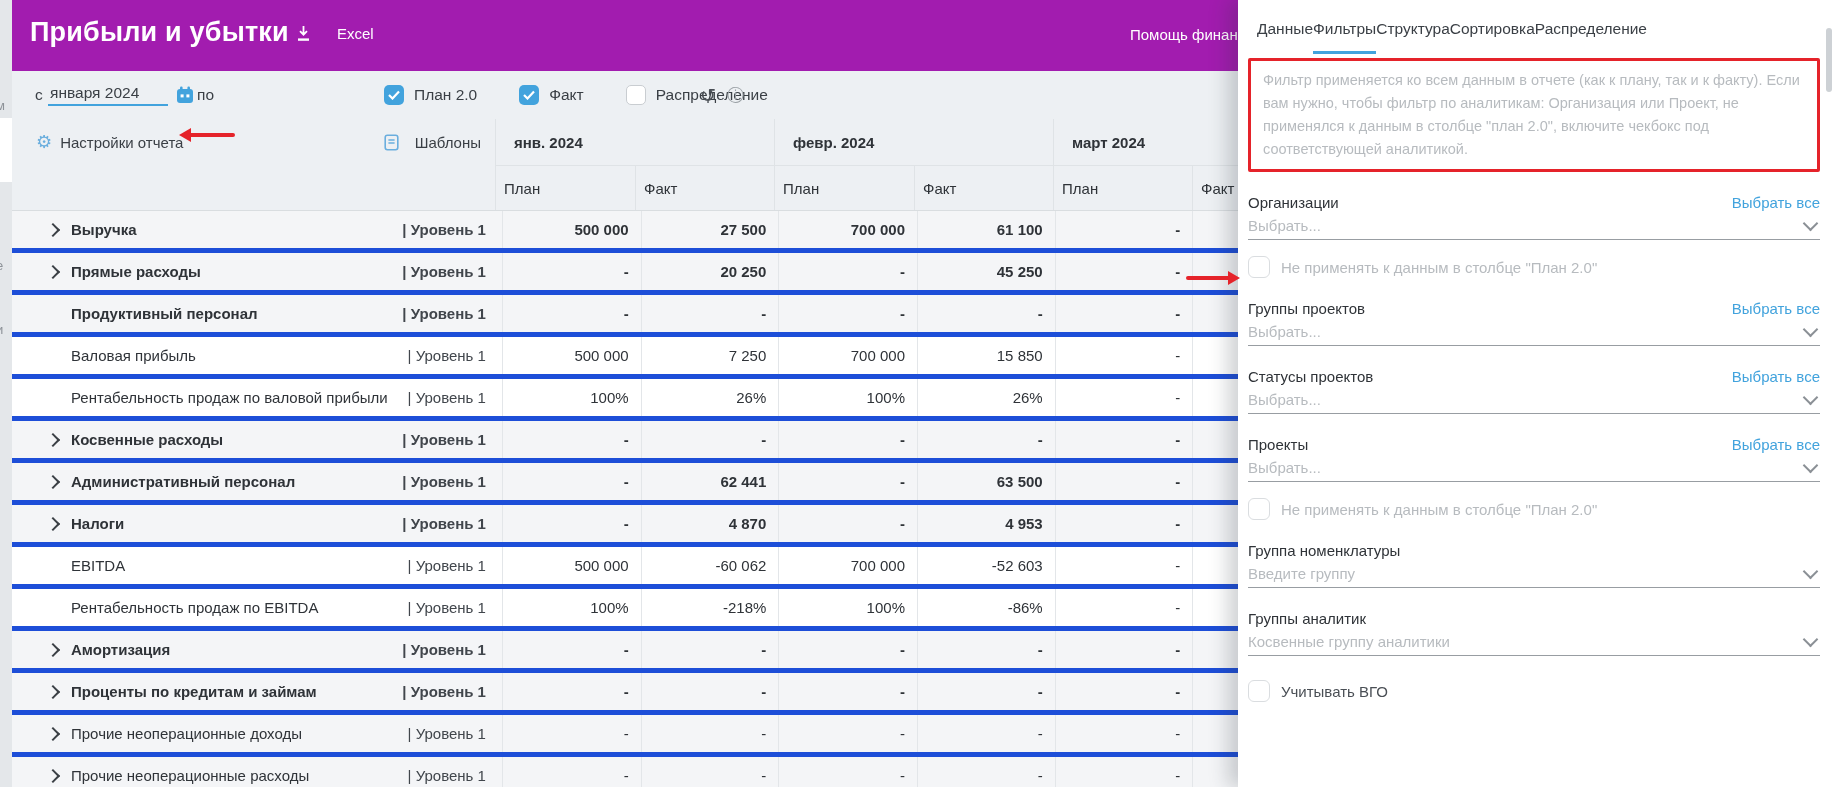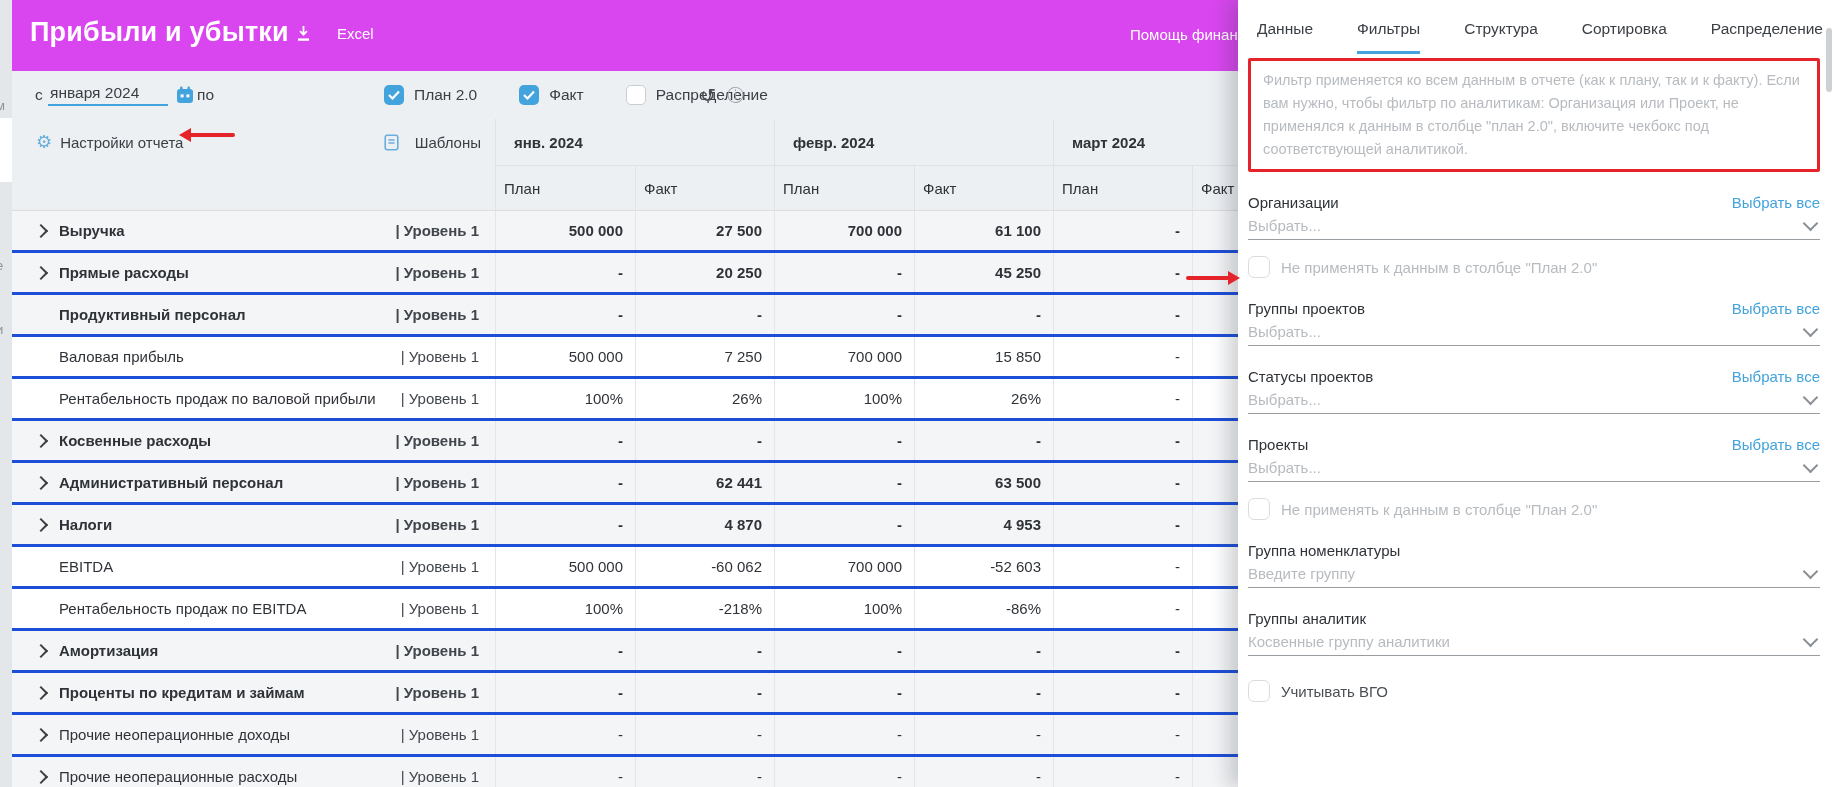--- a/index.html
+++ b/index.html
@@ -7,21 +7,21 @@
     font-family:"Liberation Sans","DejaVu Sans",sans-serif;background:#edf0f3;color:#33373d;}
 
   
   .left-strip{position:absolute;left:0;top:0;width:12px;height:787px;background:#e4e7ea;border-right:1px solid #d4d8db;overflow:hidden;}
   .left-strip .white-block{position:absolute;left:0;top:118px;width:12px;height:64px;background:#fff;}
   .left-strip .frag{position:absolute;left:-4px;color:#8d9298;font-size:13px;}
 
   
   .main{position:absolute;left:12px;top:0;width:1226px;height:787px;}
 
-  .app-header{position:absolute;left:0;top:0;width:100%;height:71px;background:#d946ef;padding-left:20px;}
+  .app-header{position:absolute;left:0;top:0;width:100%;height:71px;background:#a21caf;padding-left:20px;}
   .app-title{position:absolute;left:18px;top:17px;font-size:27px;font-weight:700;color:#fff;letter-spacing:.2px;}
   .excel-btn{position:absolute;left:283px;top:25px;display:flex;align-items:center;gap:25px;color:#fff;font-size:15px;cursor:pointer;}
   .help-link{position:absolute;left:1118px;top:26px;width:108px;overflow:hidden;white-space:nowrap;color:#fff;font-size:15px;}
 
   .filter-bar{position:absolute;left:0;top:71px;width:100%;height:48px;background:#edf0f3;font-size:15.5px;color:#3a3f45;}
   .fb-item{position:absolute;top:0;height:48px;display:flex;align-items:center;}
   .date-field{border-bottom:2px solid #42a3dd;padding:0 2px 2px 2px;color:#3a3f45;}
   .cal-icon{margin-left:8px;display:inline-flex;}
   .cb{width:20px;height:20px;border-radius:5px;box-sizing:border-box;display:inline-flex;align-items:center;justify-content:center;flex:none;}
   .cb.on{background:#42a3dd;}
@@ -38,32 +38,32 @@
   .gear-glyph{color:#6aaede;font-size:18px;line-height:1;}
   .templates-btn{position:absolute;right:14px;top:0;height:46px;display:flex;align-items:center;gap:16px;font-size:15px;color:#3a3f45;cursor:pointer;}
   .head-right{width:743px;}
   .months-row{display:flex;height:46px;}
   .months-row .mcell{box-sizing:border-box;border-left:1px solid #dfe3e6;padding:0 0 0 18px;display:flex;align-items:center;font-size:15px;font-weight:700;color:#2f3338;}
   .sub-row{display:flex;height:44px;border-top:1px solid #dfe3e6;}
   .sub-row .scell{box-sizing:border-box;border-left:1px solid #dfe3e6;padding-left:8px;display:flex;align-items:center;font-size:15px;color:#2f3338;}
   .mc0{width:279px}.mc1{width:279px}.mc2{width:185px}
   .vc0{width:140px}.vc1{width:139px}.vc2{width:140px}.vc3{width:139px}.vc4{width:139px}.vc5{width:46px}
 
-  .tbody .trow{display:flex;height:42px;box-sizing:border-box;border-bottom:3px solid #1d4ed8;background:#fff;}
+  .tbody .trow{display:flex;height:42px;box-sizing:border-box;border-bottom:5px solid #1d4ed8;background:#fff;padding-left:12px;}
   .tbody .trow.shaded{background:#f4f5f7;}
   .tbody .trow.bold .rname,.tbody .trow.bold .rlevel,.tbody .trow.bold .vcell{font-weight:700;}
   .rlabel{position:relative;width:483px;box-sizing:border-box;display:flex;align-items:center;}
   .chev{position:absolute;left:24px;width:8px;height:8px;border-top:2px solid #3a3f45;border-right:2px solid #3a3f45;transform:rotate(45deg);cursor:pointer;}
   .rname{margin-left:47px;font-size:15px;color:#2f3338;}
   .rlevel{position:absolute;right:16px;font-size:15px;color:#41464c;}
   .vcell{box-sizing:border-box;border-left:1px solid #e3e6e9;display:flex;align-items:center;justify-content:flex-end;padding-right:12px;font-size:15px;color:#2f3338;}
 
   
   .panel{position:absolute;left:1238px;top:0;width:596px;height:787px;background:#fff;box-shadow:-10px 0 18px rgba(40,50,60,.22);}
-  .tabs{display:flex;align-items:center;height:58px;padding-left:19px;gap:44px;}
+  .tabs{display:flex;align-items:center;height:58px;padding-left:19px;}
   .tab{position:relative;font-size:15.5px;color:#3a3f45;cursor:pointer;white-space:nowrap;}
   .tab.active::after{content:"";position:absolute;left:0;right:0;bottom:-16px;height:3px;background:#42a3dd;}
   .notice{margin:0 14px 0 10px;border:3px solid #e5232a;border-radius:2px;padding:8px 12px;font-size:14.5px;line-height:23px;color:#b7bbbf;}
   .panel-body{padding:0 14px 0 10px;}
   .sec-head{display:flex;justify-content:space-between;align-items:baseline;margin-top:22px;}
   .sec-label{font-size:15px;font-weight:400;color:#2f3338;}
   .select-all{font-size:15px;color:#42a3dd;cursor:pointer;}
   .sec-select{position:relative;height:28px;border-bottom:1px solid #989da2;display:flex;align-items:center;}
   .placeholder{font-size:15px;color:#b7bbbf;}
   .dd-chev{position:absolute;right:4px;top:7px;width:9px;height:9px;border-right:2px solid #8b9096;border-bottom:2px solid #8b9096;transform:rotate(45deg);}

